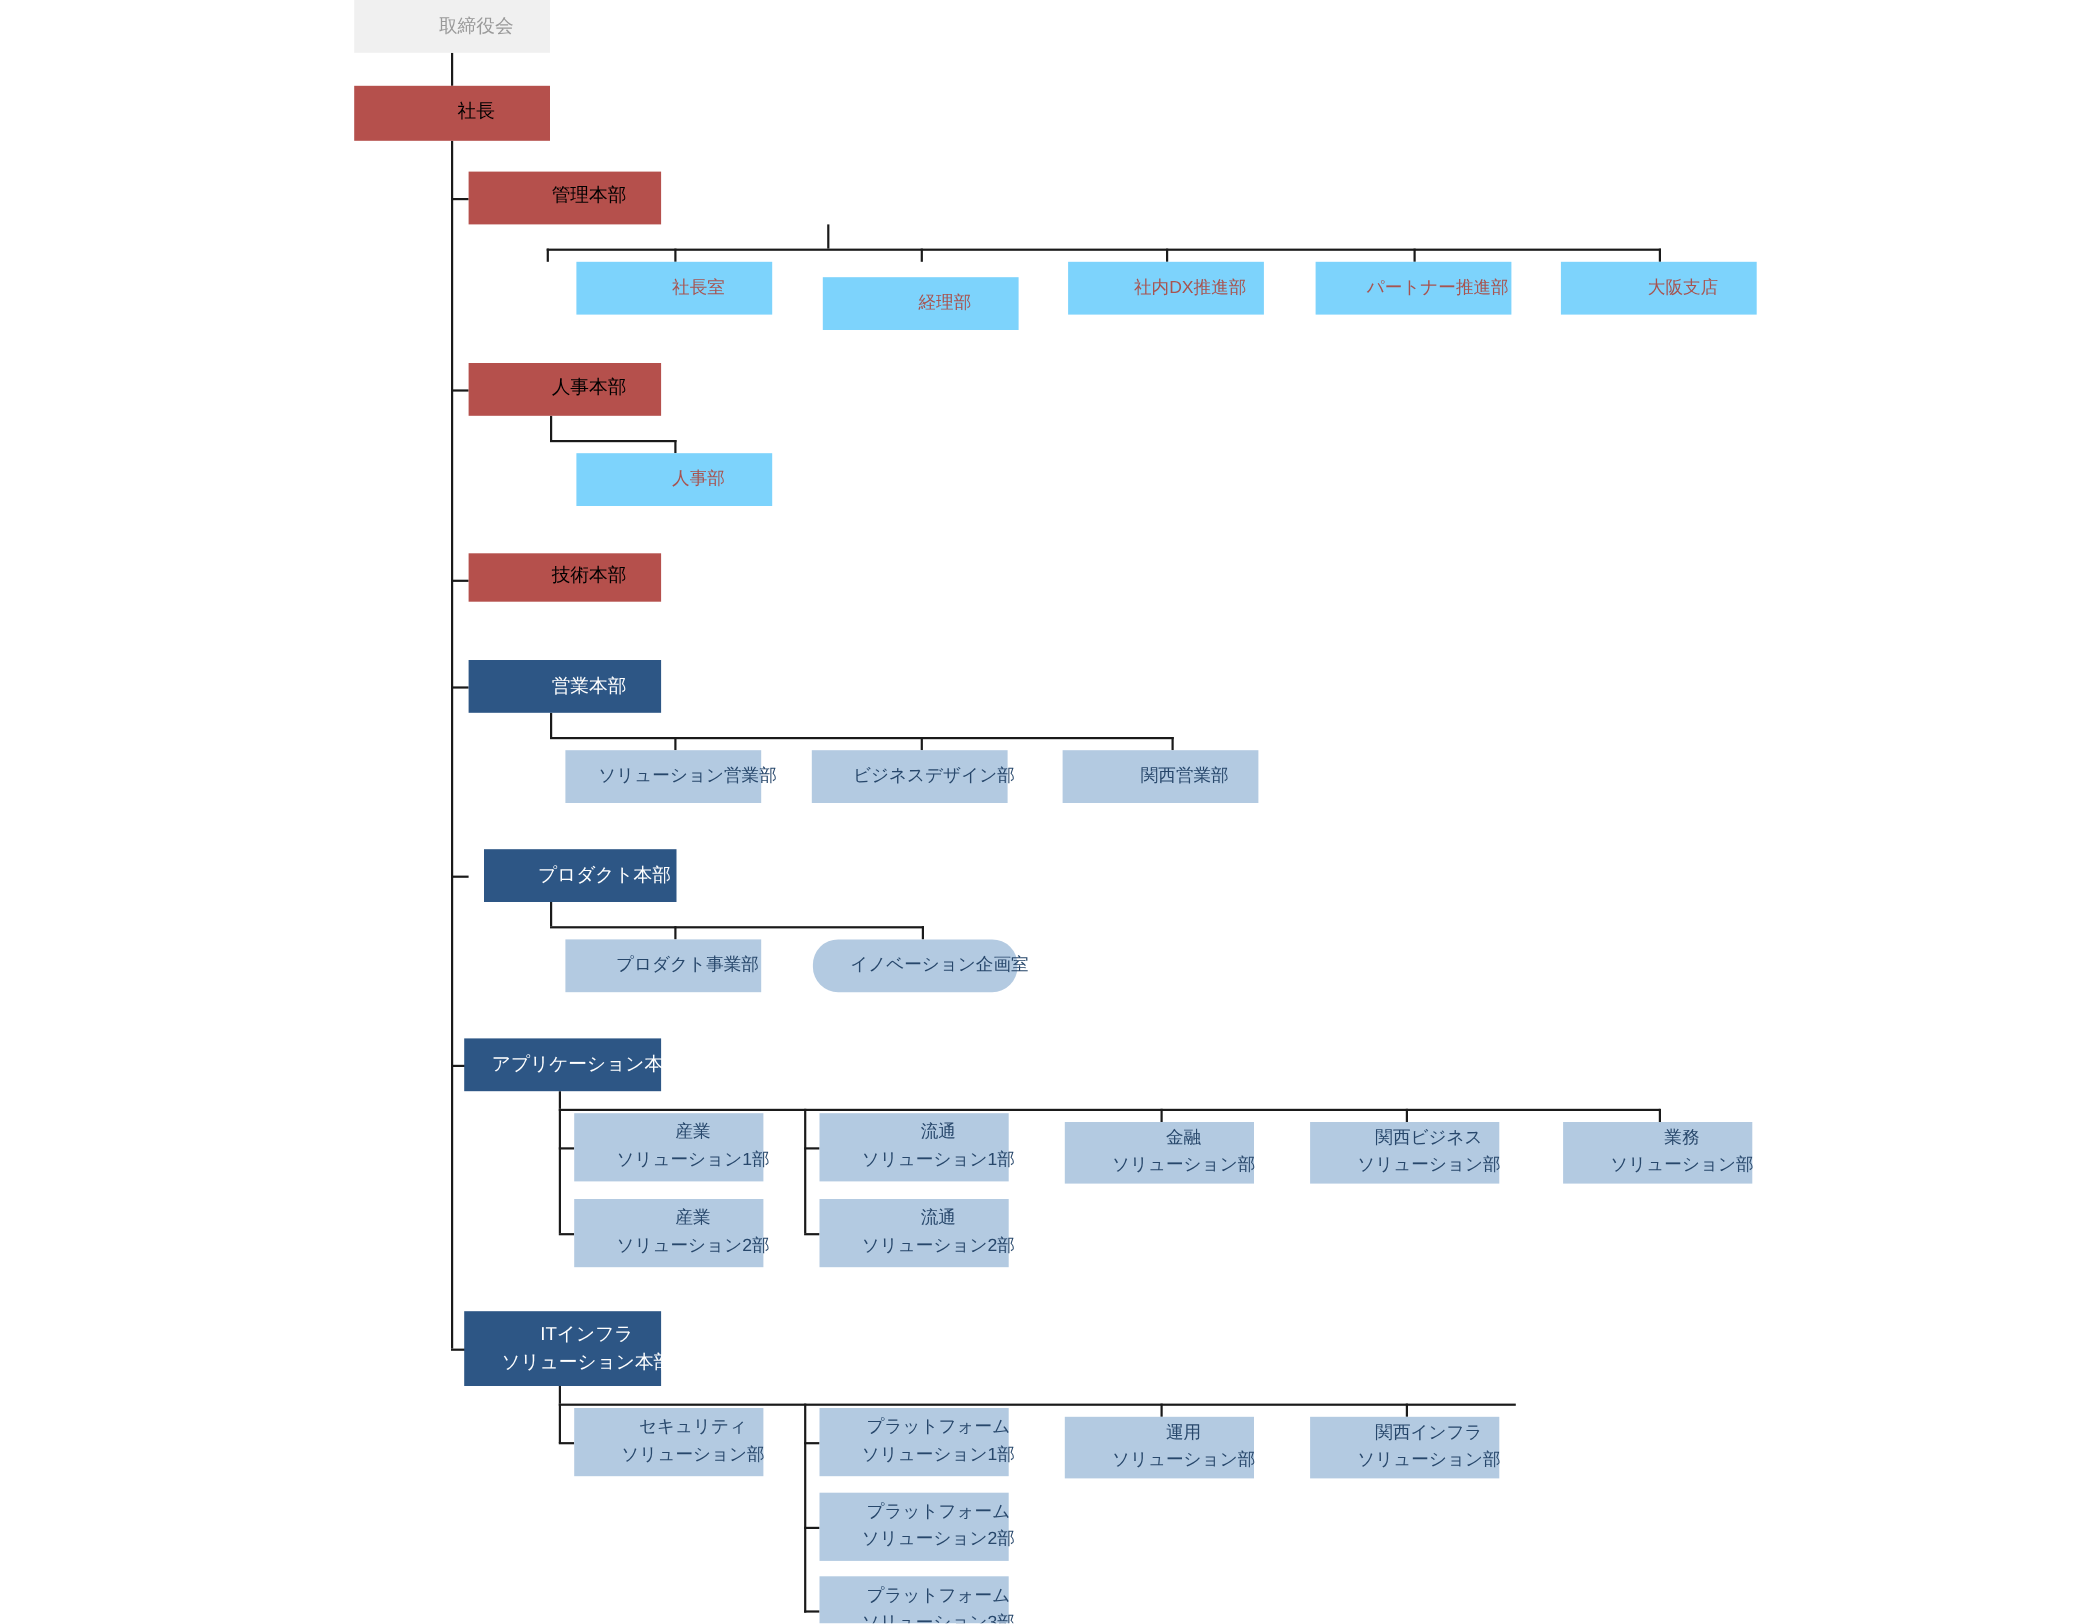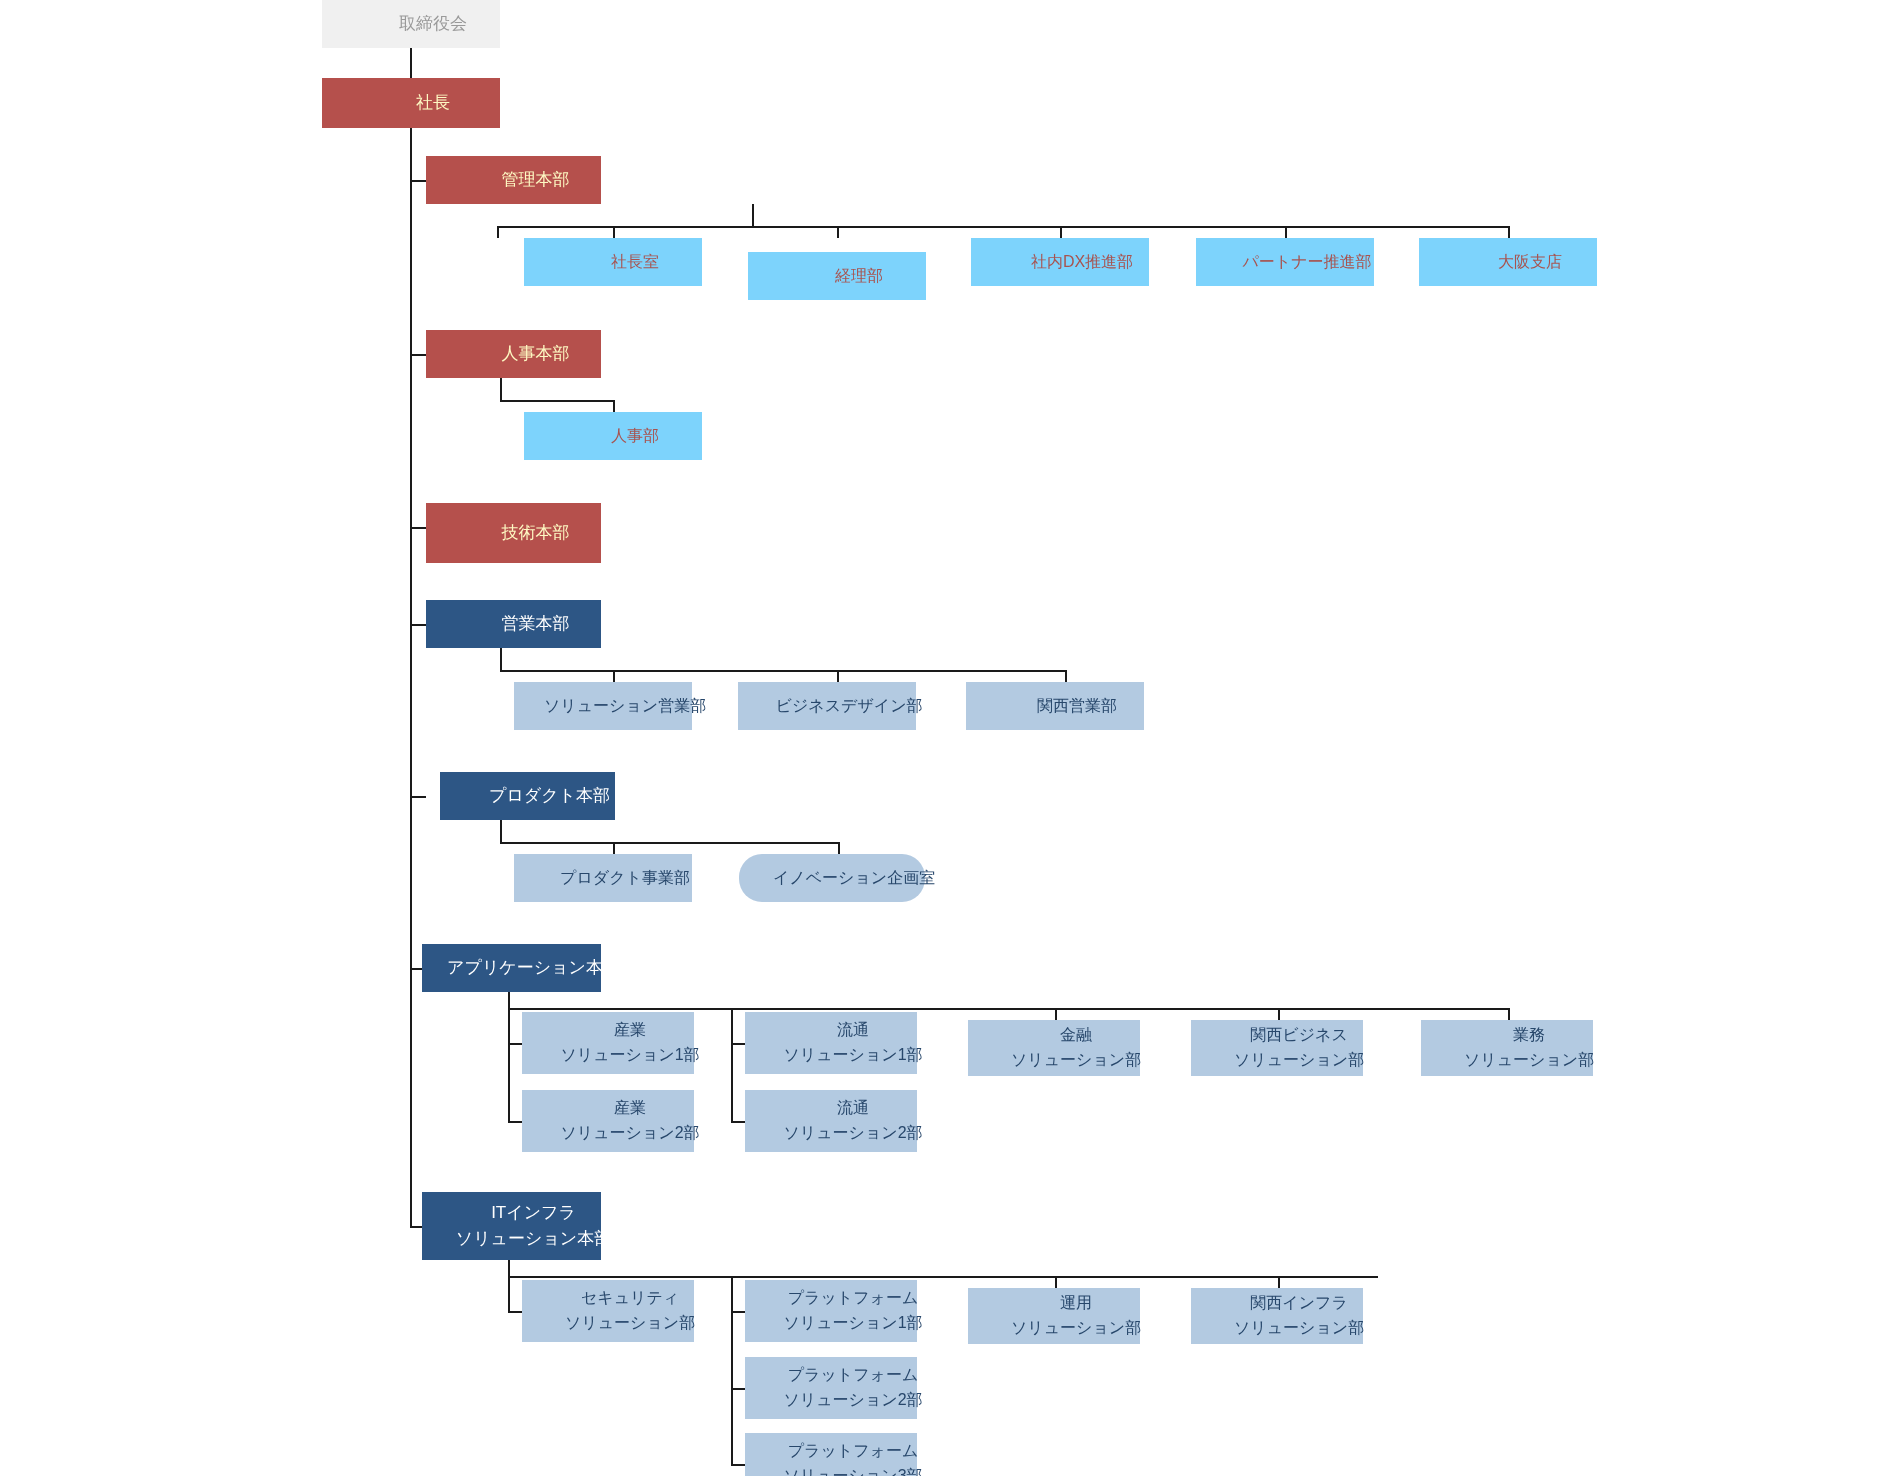--- a/index.html
+++ b/index.html
@@ -35,22 +35,23 @@
   }
   
   .node.board {
     background: #f0f0f0;
     color: #9a9a9a;
     font-size: 17px;
   }
   
   .node.red-head {
     background: #b5504c;
-    color: #fef9c3;
+    color: #000000;
     font-size: 17px;
+    font-family: Liberation Mono, monospace;
   }
   
   .node.red-sub {
     background: #7dd3fc;
     color: #a8534f;
     font-size: 16px;
   }
   
   .node.blue-head {
     background: #2d5685;
@@ -127,21 +128,21 @@
     <span class="line1">人事本部</span>
   </div>
   <div class="conn v" style="left:500px; top:378px; height:22px;"></div>
   <div class="conn h" style="left:500px; top:400px; width:115px;"></div>
   <div class="conn v" style="left:613px; top:400px; height:12px;"></div>
   <div class="node red-sub" style="left:524px; top:412px; width:178px; height:48px;">
     <span class="line1">人事部</span>
   </div>
 
   <div class="conn h" style="left:410px; top:527px; width:16px;"></div>
-  <div class="node red-head" style="left:426px; top:503px; width:175px; height:60px;">
+  <div class="node red-head" style="left:426px; top:503px; width:175px; height:44px;">
     <span class="line1">技術本部</span>
   </div>
 
   <div class="conn h" style="left:410px; top:624px; width:16px;"></div>
   <div class="node blue-head" style="left:426px; top:600px; width:175px; height:48px;">
     <span class="line1">営業本部</span>
   </div>
   <div class="conn v" style="left:500px; top:648px; height:22px;"></div>
   <div class="conn h" style="left:500px; top:670px; width:567px;"></div>
   <div class="conn v" style="left:613px; top:670px; height:12px;"></div>

